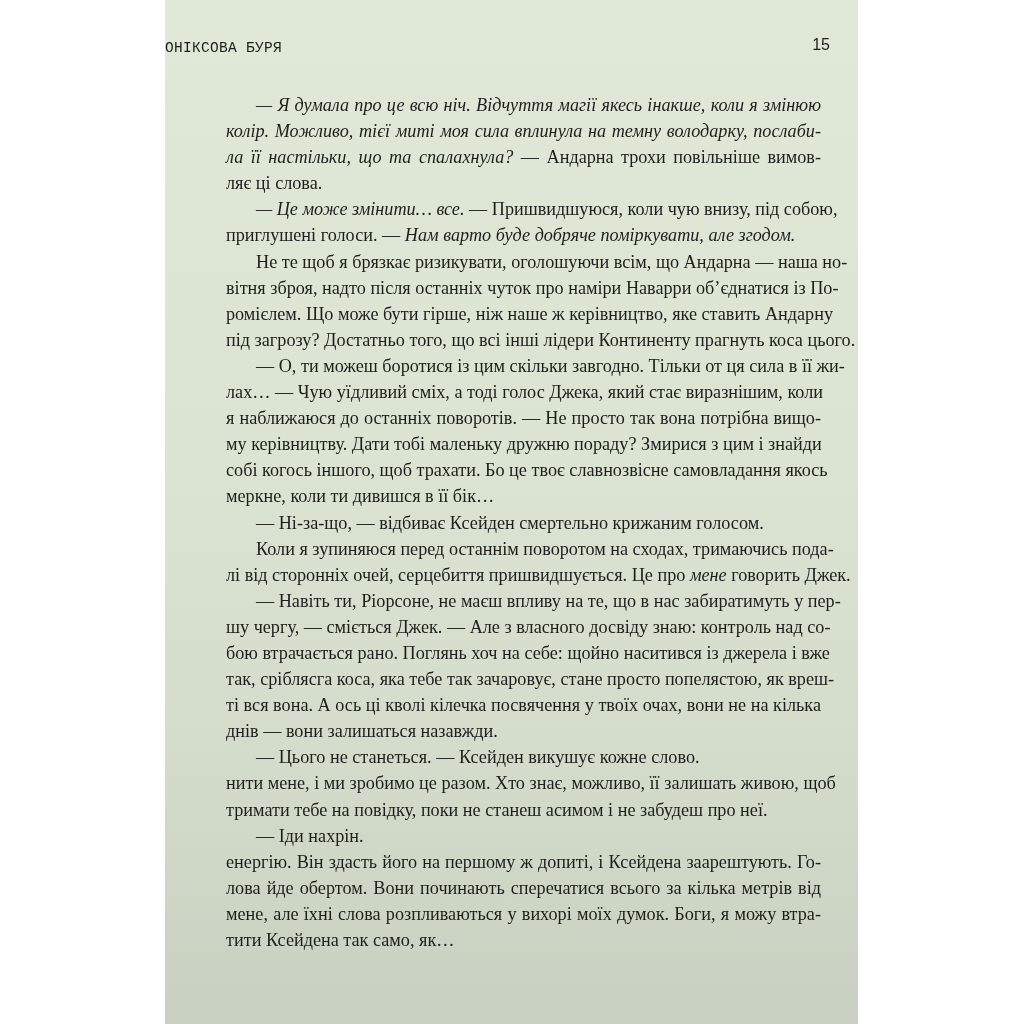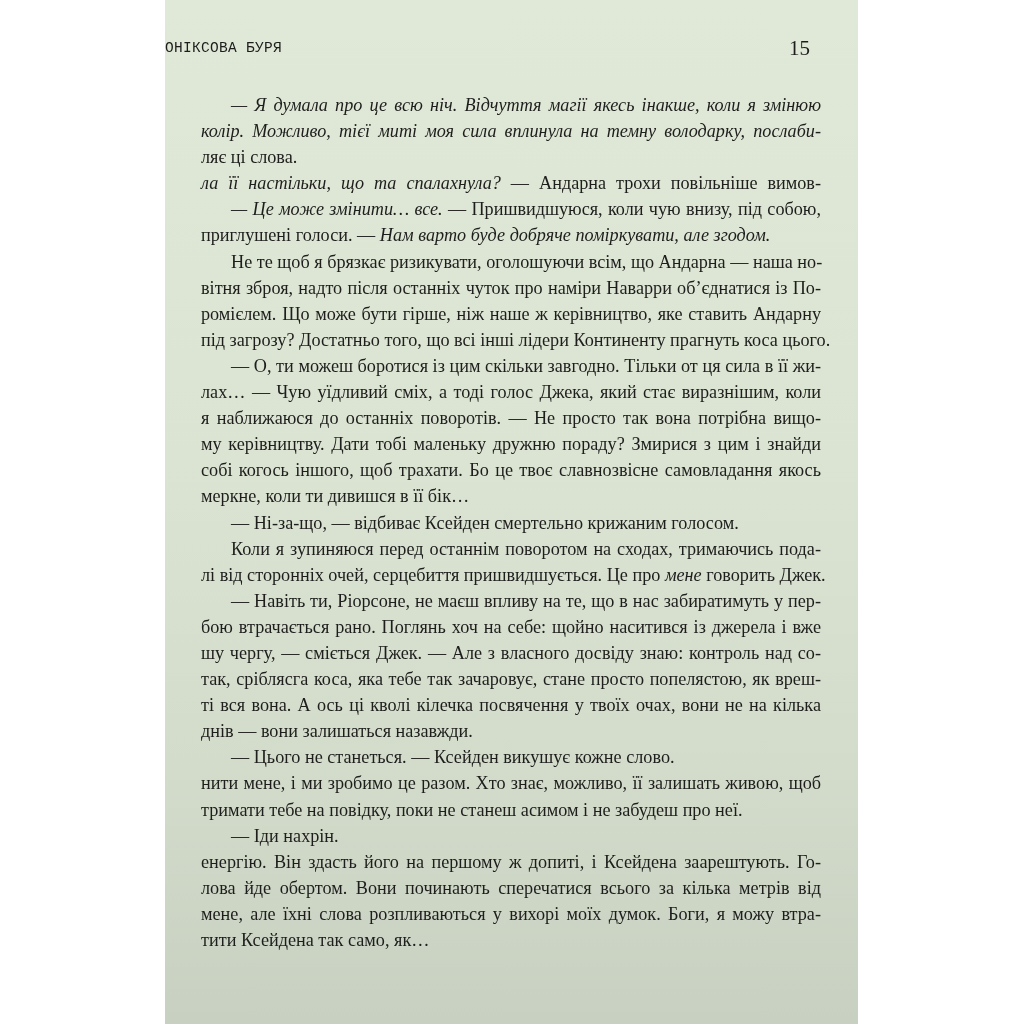--- a/index.html
+++ b/index.html
@@ -32,42 +32,43 @@
       width: 100%;
       text-align: left;
       top: 4px;
       font-family: Liberation Mono, monospace;
       font-size: 14.5px;
       letter-spacing: 0.3px;
       color: #1d1d1b;
     }
     .page-number {
       position: absolute;
-      right: 48px;
+      right: 28px;
       top: 0;
-      font-family: Liberation Serif, serif;
-      font-size: 21px;
+      font-family: Liberation Sans, sans-serif;
+      font-size: 16px;
       color: #1d1d1b;
     }
     .body-text {
       position: absolute;
       left: 36px;
       top: 92px;
       width: 620px;
       font-family: "Liberation Serif", serif;
       font-size: 18.2px;
       line-height: 26.1px;
       color: #1e1e1c;
     }
     .line {
       display: block;
       white-space: nowrap;
       text-align: justify;
       text-align-last: justify;
       height: 26.1px;
+      margin-left: 25px;
     }
     .line.last {
       text-align-last: left;
     }
     .line.indent {
       padding-left: 30px;
     }
     .it {
       font-style: italic;
     }
@@ -76,40 +77,40 @@
 <body>
 
 <div class="page">
   <div class="running-head">
     <span class="running-title">ОНІКСОВА БУРЯ</span>
     <span class="page-number">15</span>
   </div>
   <div class="body-text" id="body-text">
       <span class="line indent"><span class="it">— Я думала про це всю ніч. Відчуття магії якесь інакше, коли я змінюю</span></span>
       <span class="line"><span class="it">колір. Можливо, тієї миті моя сила вплинула на темну володарку, послаби-</span></span>
+      <span class="line"><span class="it">ла її настільки, що та спалахнула?</span><span> — Андарна трохи повільніше вимов-</span></span>
       <span class="line last"><span>ляє ці слова.</span></span>
-      <span class="line"><span class="it">ла її настільки, що та спалахнула?</span><span> — Андарна трохи повільніше вимов-</span></span>
       <span class="line indent"><span class="it">— Це може змінити… все.</span><span> — Пришвидшуюся, коли чую внизу, під собою,</span></span>
       <span class="line last"><span>приглушені голоси. — </span><span class="it">Нам варто буде добряче поміркувати, але згодом.</span></span>
       <span class="line indent"><span>Не те щоб я брязкає ризикувати, оголошуючи всім, що Андарна — наша но-</span></span>
       <span class="line"><span>вітня зброя, надто після останніх чуток про наміри Наварри об’єднатися із По-</span></span>
       <span class="line"><span>ромієлем. Що може бути гірше, ніж наше ж керівництво, яке ставить Андарну</span></span>
       <span class="line last"><span>під загрозу? Достатньо того, що всі інші лідери Континенту прагнуть коса цього.</span></span>
       <span class="line indent"><span>— О, ти можеш боротися із цим скільки завгодно. Тільки от ця сила в її жи-</span></span>
       <span class="line"><span>лах… — Чую уїдливий сміх, а тоді голос Джека, який стає виразнішим, коли</span></span>
       <span class="line"><span>я наближаюся до останніх поворотів. — Не просто так вона потрібна вищо-</span></span>
       <span class="line"><span>му керівництву. Дати тобі маленьку дружню пораду? Змирися з цим і знайди</span></span>
       <span class="line"><span>собі когось іншого, щоб трахати. Бо це твоє славнозвісне самовладання якось</span></span>
       <span class="line last"><span>меркне, коли ти дивишся в її бік…</span></span>
       <span class="line indent last"><span>— Ні-за-що, — відбиває Ксейден смертельно крижаним голосом.</span></span>
       <span class="line indent"><span>Коли я зупиняюся перед останнім поворотом на сходах, тримаючись пода-</span></span>
       <span class="line last"><span>лі від сторонніх очей, серцебиття пришвидшується. Це про </span><span class="it">мене</span><span> говорить Джек.</span></span>
       <span class="line indent"><span>— Навіть ти, Ріорсоне, не маєш впливу на те, що в нас забиратимуть у пер-</span></span>
+      <span class="line"><span>шу чергу, — сміється Джек. — Але з власного досвіду знаю: контроль над со-</span></span>
       <span class="line"><span>бою втрачається рано. Поглянь хоч на себе: щойно наситився із джерела і вже</span></span>
-      <span class="line"><span>шу чергу, — сміється Джек. — Але з власного досвіду знаю: контроль над со-</span></span>
       <span class="line"><span>так, сріблясга коса, яка тебе так зачаровує, стане просто попелястою, як вреш-</span></span>
       <span class="line"><span>ті вся вона. А ось ці кволі кілечка посвячення у твоїх очах, вони не на кілька</span></span>
       <span class="line last"><span>днів — вони залишаться назавжди.</span></span>
       <span class="line indent last"><span>— Цього не станеться. — Ксейден викушує кожне слово.</span></span>
       <span class="line"><span>нити мене, і ми зробимо це разом. Хто знає, можливо, її залишать живою, щоб</span></span>
       <span class="line last"><span>тримати тебе на повідку, поки не станеш асимом і не забудеш про неї.</span></span>
       <span class="line indent last"><span>— Іди нахрін.</span></span>
       <span class="line"><span>енергію. Він здасть його на першому ж допиті, і Ксейдена заарештують. Го-</span></span>
       <span class="line"><span>лова йде обертом. Вони починають сперечатися всього за кілька метрів від</span></span>
       <span class="line"><span>мене, але їхні слова розпливаються у вихорі моїх думок. Боги, я можу втра-</span></span>

